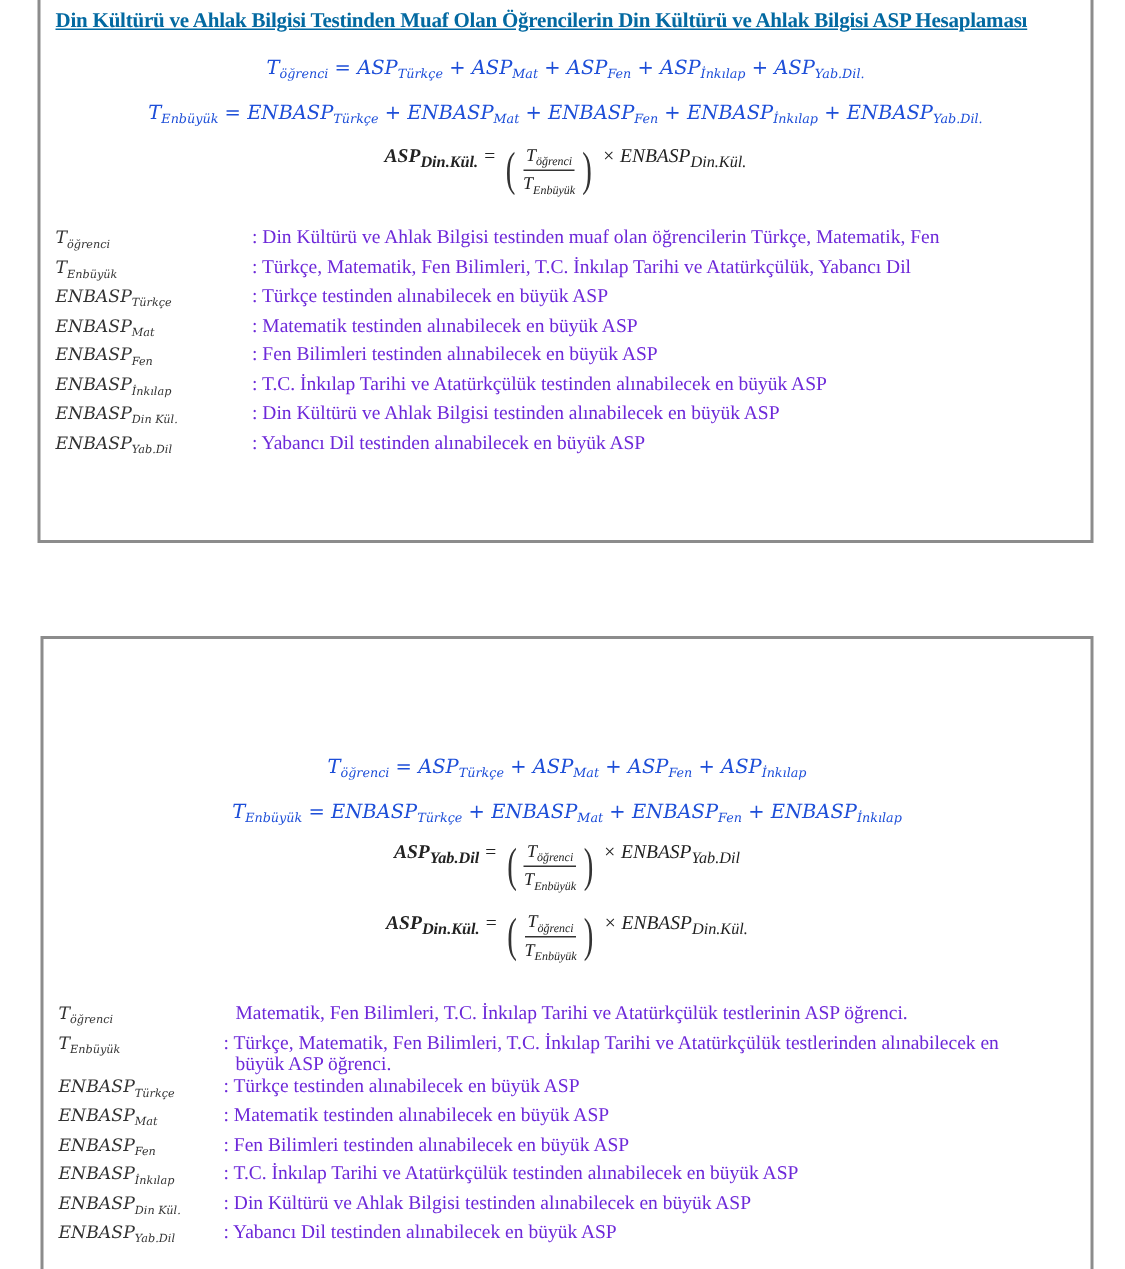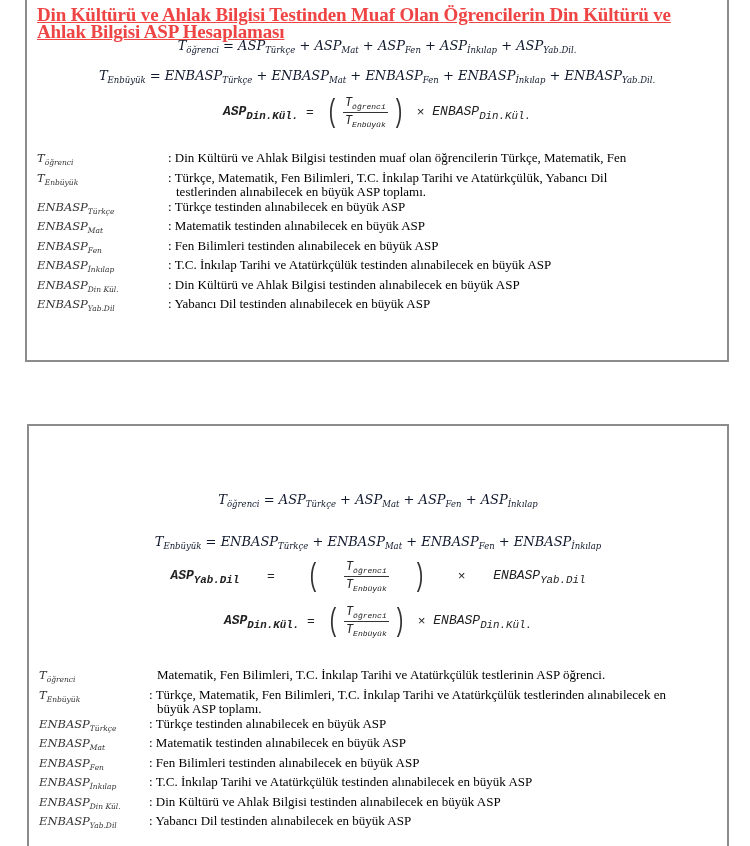--- a/index.html
+++ b/index.html
@@ -1,35 +1,35 @@
 <!DOCTYPE html>
 <html><head>
 <meta charset="utf-8">
 <style>
   html, body { margin:0; padding:0; background:#ffffff; }
   body { width:750px; height:846px; position:relative; overflow:hidden; font-family:"Liberation Serif", serif; color:#222; }
   .box { position:absolute; border:2px solid #8c8c8c; background:#fff; box-sizing:border-box; }
   #box1 { left:25px; top:-4px; width:704px; height:366px; }
   #box2 { left:27px; top:424px; width:702px; height:440px; }
-  .title { position:absolute; left:10px; right:10px; font-weight:bold; color:#ef4444; text-decoration:underline; font-size:19px; line-height:17px; letter-spacing:-0.15px; }
+  .title { position:absolute; left:10px; right:10px; font-weight:bold; color:#0369a1; text-decoration:underline; font-size:14px; line-height:17px; letter-spacing:-0.15px; }
   #box1 .title { top:8px; }
   #box2 .title { top:23px; }
-  .formula { position:absolute; left:0; right:0; text-align:center; font-family:"DejaVu Serif", serif; font-style:italic; font-size:13px; color:#0f172a; white-space:nowrap; }
+  .formula { position:absolute; left:0; right:0; text-align:center; font-family:"DejaVu Serif", serif; font-style:italic; font-size:13px; color:#1d4ed8; white-space:nowrap; }
   .formula sub { font-size:8.5px; vertical-align:-3px; }
-  .frac-eq { display:flex; justify-content:center; align-items:center; font-family:Liberation Mono, monospace; font-style:italic; font-size:13px; }
+  .frac-eq { display:flex; justify-content:center; align-items:flex-start; font-family:Liberation Serif, serif; font-style:italic; font-size:13px; }
   .paren { font-style:normal; font-size:32px; line-height:32px; font-weight:200; color:#333; margin:0 1px; transform:scaleX(0.6); display:inline-block; }
   .frac { display:inline-flex; flex-direction:column; align-items:center; font-size:12px; }
   .frac .num { padding:0 2px 1px; border-bottom:1px solid #333; }
   .frac .den { padding:1px 2px 0; }
   .frac sub { font-size:8px; vertical-align:-3px; }
   .defs { position:absolute; left:10px; right:8px; font-size:13px; line-height:14.5px; }
   .def-row { display:flex; }
   .def-term { font-family:"DejaVu Serif", serif; font-style:italic; font-size:11.5px; color:#333; flex-shrink:0; }
   .def-term sub { font-size:7.5px; vertical-align:-3px; }
-  .def-desc { color:#000000; }
+  .def-desc { color:#6d28d9; }
   .def-desc .cont { display:block; padding-left:8px; }
 </style>
 </head>
 <body>
 
 <div class="box" id="box1">
   <div class="title">Din Kültürü ve Ahlak Bilgisi Testinden Muaf Olan Öğrencilerin Din Kültürü ve Ahlak Bilgisi ASP Hesaplaması</div>
   <div class="formula" style="top:40px"><span><span>T</span><sub>öğrenci</sub></span><span> = </span><span><span>ASP</span><sub>Türkçe</sub></span><span> + </span><span><span>ASP</span><sub>Mat</sub></span><span> + </span><span><span>ASP</span><sub>Fen</sub></span><span> + </span><span><span>ASP</span><sub>İnkılap</sub></span><span> + </span><span><span>ASP</span><sub>Yab.Dil.</sub></span></div>
   <div class="formula" style="top:70px"><span><span>T</span><sub>Enbüyük</sub></span><span> = </span><span><span>ENBASP</span><sub>Türkçe</sub></span><span> + </span><span><span>ENBASP</span><sub>Mat</sub></span><span> + </span><span><span>ENBASP</span><sub>Fen</sub></span><span> + </span><span><span>ENBASP</span><sub>İnkılap</sub></span><span> + </span><span><span>ENBASP</span><sub>Yab.Dil.</sub></span></div>
   <div style="position:absolute;left:0;right:0;top:98px">
@@ -46,21 +46,21 @@
         <span><span>ENBASP</span><sub>Din.Kül.</sub></span>
       </div>
     </div>
   <div class="defs" style="top:153px">
       <div class="def-row">
         <span class="def-term" style="width: 131px;"><span><span>T</span><sub>öğrenci</sub></span></span>
         <span class="def-desc"><span>: Din Kültürü ve Ahlak Bilgisi testinden muaf olan öğrencilerin Türkçe, Matematik, Fen</span></span>
       </div>
       <div class="def-row">
         <span class="def-term" style="width: 131px;"><span><span>T</span><sub>Enbüyük</sub></span></span>
-        <span class="def-desc"><span>: Türkçe, Matematik, Fen Bilimleri, T.C. İnkılap Tarihi ve Atatürkçülük, Yabancı Dil</span><span class="cont">testlerinden alınabilecek en büyük ASP toplamı.</span></span>
+        <span class="def-desc"><span>: Türkçe, Matematik, Fen Bilimleri, T.C. İnkılap Tarihi ve Atatürkçülük, Yabancı Dil</span></span>
       </div>
       <div class="def-row">
         <span class="def-term" style="width: 131px;"><span><span>ENBASP</span><sub>Türkçe</sub></span></span>
         <span class="def-desc"><span>: Türkçe testinden alınabilecek en büyük ASP</span></span>
       </div>
       <div class="def-row">
         <span class="def-term" style="width: 131px;"><span><span>ENBASP</span><sub>Mat</sub></span></span>
         <span class="def-desc"><span>: Matematik testinden alınabilecek en büyük ASP</span></span>
       </div>
       <div class="def-row">
@@ -76,24 +76,24 @@
         <span class="def-desc"><span>: Din Kültürü ve Ahlak Bilgisi testinden alınabilecek en büyük ASP</span></span>
       </div>
       <div class="def-row">
         <span class="def-term" style="width: 131px;"><span><span>ENBASP</span><sub>Yab.Dil</sub></span></span>
         <span class="def-desc"><span>: Yabancı Dil testinden alınabilecek en büyük ASP</span></span>
       </div>
     </div>
 </div>
 
 <div class="box" id="box2">
-  <div class="formula" style="top:66px"><span><span>T</span><sub>öğrenci</sub></span><span> = </span><span><span>ASP</span><sub>Türkçe</sub></span><span> + </span><span><span>ASP</span><sub>Mat</sub></span><span> + </span><span><span>ASP</span><sub>Fen</sub></span><span> + </span><span><span>ASP</span><sub>İnkılap</sub></span></div>
+  <div class="formula" style="top:78px"><span><span>T</span><sub>öğrenci</sub></span><span> = </span><span><span>ASP</span><sub>Türkçe</sub></span><span> + </span><span><span>ASP</span><sub>Mat</sub></span><span> + </span><span><span>ASP</span><sub>Fen</sub></span><span> + </span><span><span>ASP</span><sub>İnkılap</sub></span></div>
   <div class="formula" style="top:108px"><span><span>T</span><sub>Enbüyük</sub></span><span> = </span><span><span>ENBASP</span><sub>Türkçe</sub></span><span> + </span><span><span>ENBASP</span><sub>Mat</sub></span><span> + </span><span><span>ENBASP</span><sub>Fen</sub></span><span> + </span><span><span>ENBASP</span><sub>İnkılap</sub></span></div>
   <div style="position:absolute;left:0;right:0;top:134px">
-      <div class="frac-eq" style="margin-bottom: 12px; gap: 20px;">
+      <div class="frac-eq" style="margin-bottom: 12px;">
         <span><b>ASP</b><sub style="font-weight: bold;">Yab.Dil</sub></span>
         <span>&nbsp;=&nbsp;</span>
         <span class="paren">(</span>
         <span class="frac">
           <span class="num"><span><span>T</span><sub>öğrenci</sub></span></span>
           <span class="den"><span><span>T</span><sub>Enbüyük</sub></span></span>
         </span>
         <span class="paren">)</span>
         <span>&nbsp;×&nbsp;</span>
         <span><span>ENBASP</span><sub>Yab.Dil</sub></span>
@@ -111,21 +111,21 @@
         <span><span>ENBASP</span><sub>Din.Kül.</sub></span>
       </div>
     </div>
   <div class="defs" style="top:242px">
       <div class="def-row">
         <span class="def-term" style="width: 110px;"><span><span>T</span><sub>öğrenci</sub></span></span>
         <span class="def-desc"><span class="cont">Matematik, Fen Bilimleri, T.C. İnkılap Tarihi ve Atatürkçülük testlerinin ASP öğrenci.</span></span>
       </div>
       <div class="def-row">
         <span class="def-term" style="width: 110px;"><span><span>T</span><sub>Enbüyük</sub></span></span>
-        <span class="def-desc"><span>: Türkçe, Matematik, Fen Bilimleri, T.C. İnkılap Tarihi ve Atatürkçülük testlerinden alınabilecek en</span><span class="cont">büyük ASP toplamı.</span></span>
+        <span class="def-desc"><span>: Türkçe, Matematik, Fen Bilimleri, T.C. İnkılap Tarihi ve Atatürkçülük testlerinden alınabilecek en</span><span class="cont">büyük ASP öğrenci.</span></span>
       </div>
       <div class="def-row">
         <span class="def-term" style="width: 110px;"><span><span>ENBASP</span><sub>Türkçe</sub></span></span>
         <span class="def-desc"><span>: Türkçe testinden alınabilecek en büyük ASP</span></span>
       </div>
       <div class="def-row">
         <span class="def-term" style="width: 110px;"><span><span>ENBASP</span><sub>Mat</sub></span></span>
         <span class="def-desc"><span>: Matematik testinden alınabilecek en büyük ASP</span></span>
       </div>
       <div class="def-row">

